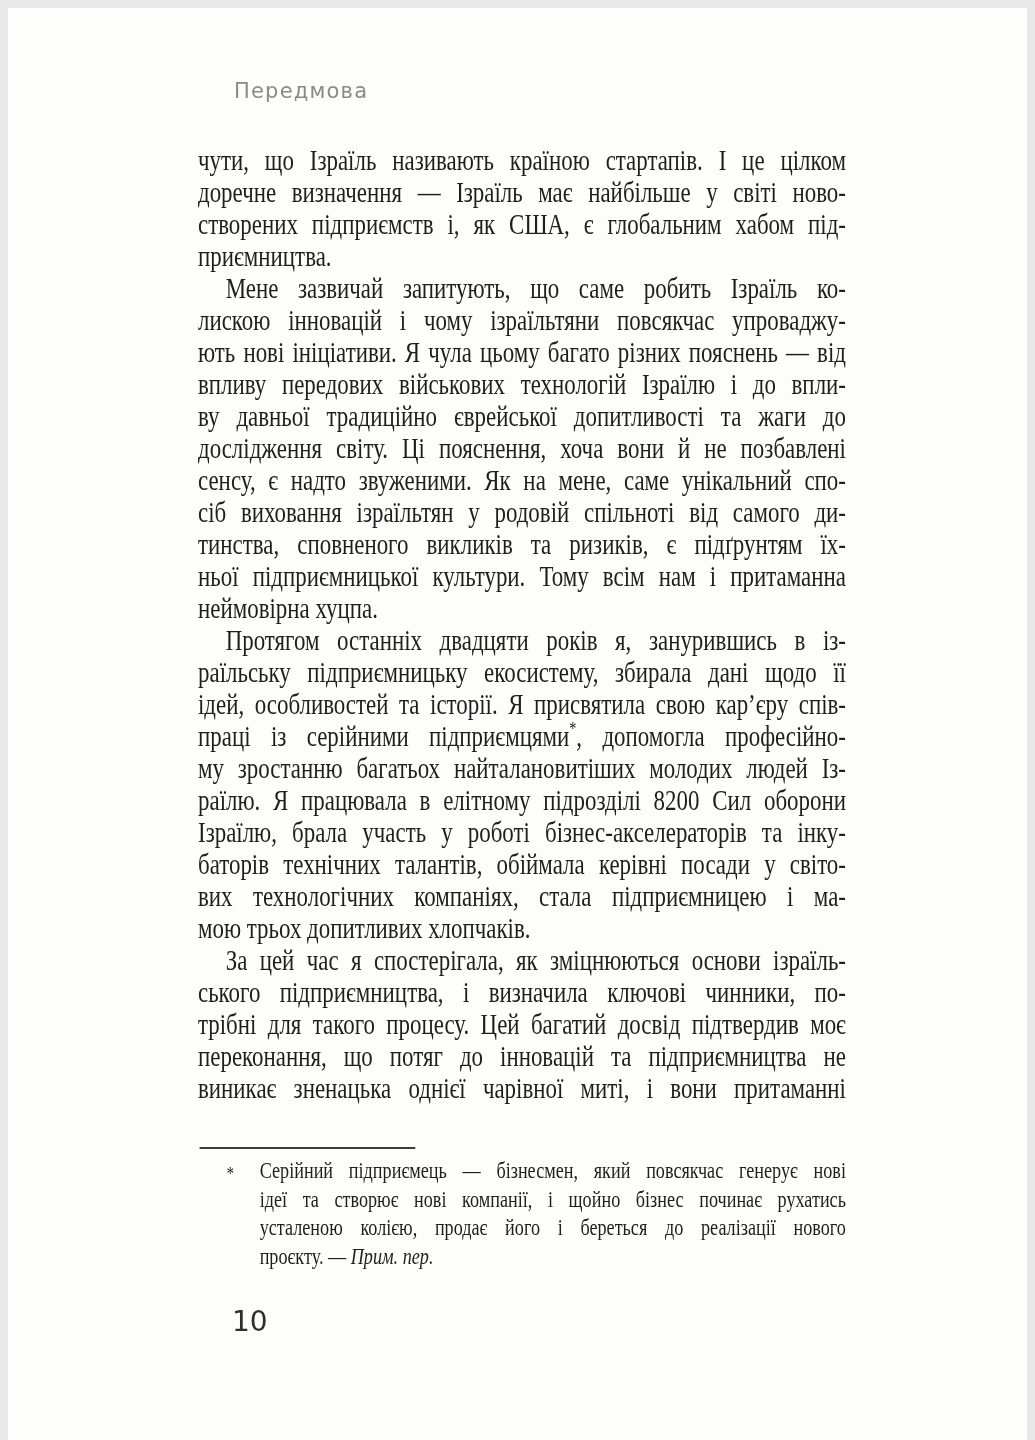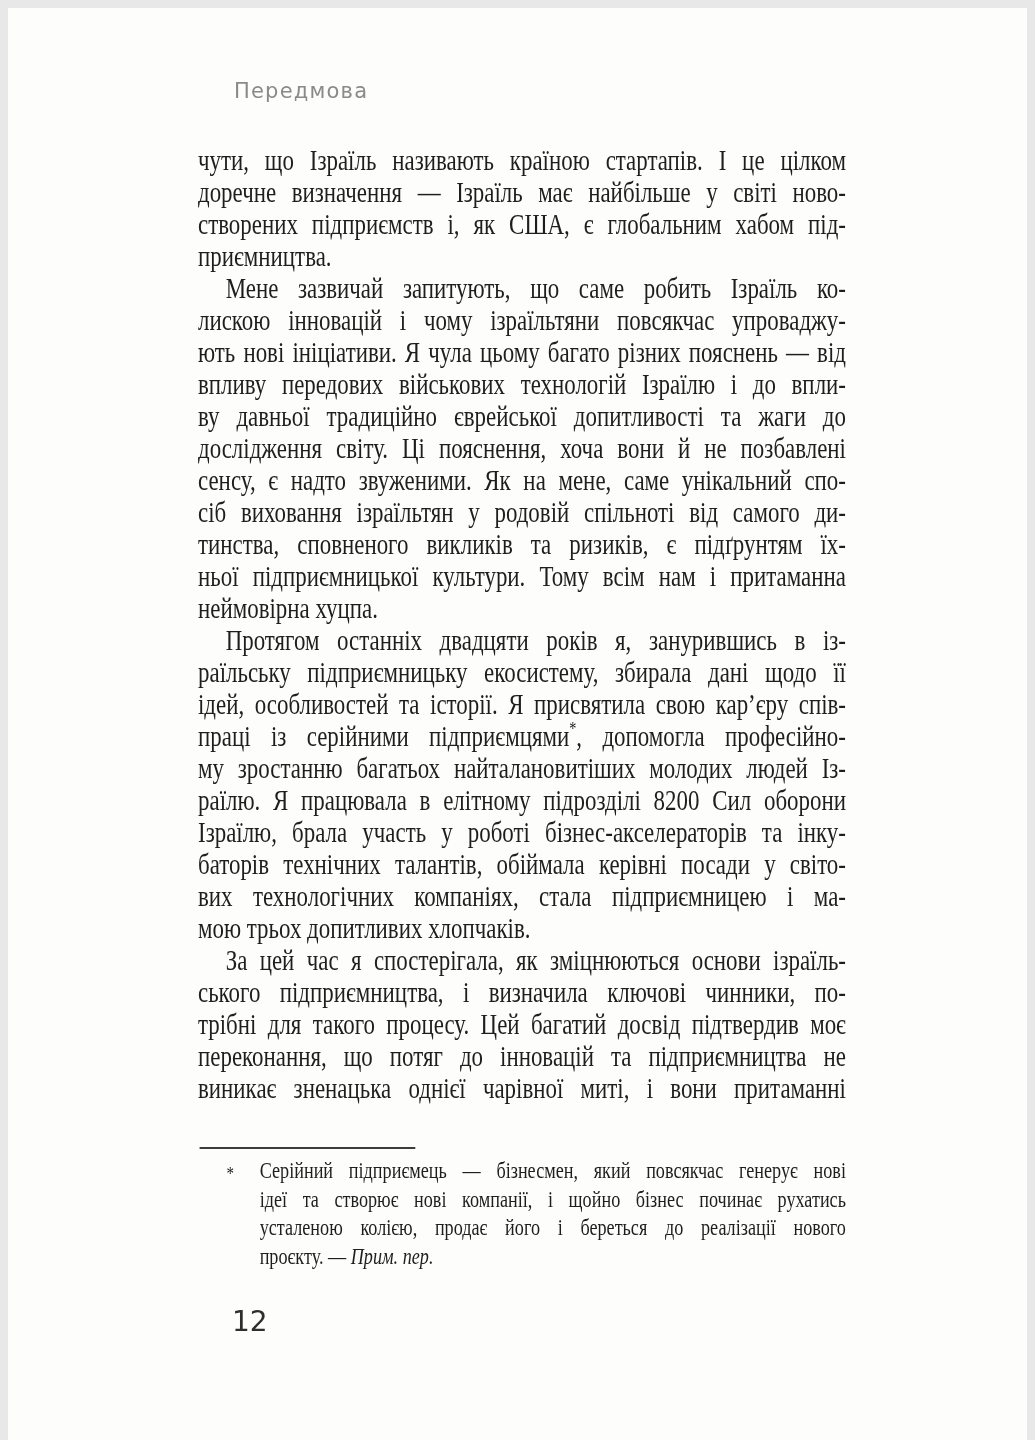--- a/index.html
+++ b/index.html
@@ -124,15 +124,15 @@
             <div class="line">усталеною колією, продає його і береться до реалізації нового</div>
           </div>
         <div class="line last fn-last">
           <span>проєкту. — </span><span class="it">Прим. пер.</span>
         </div>
       </div>
     </div>
 
   </div>
 
-  <div class="page-number">12</div>
+  <div class="page-number">10</div>
 
 </div>
 
 </body></html>

